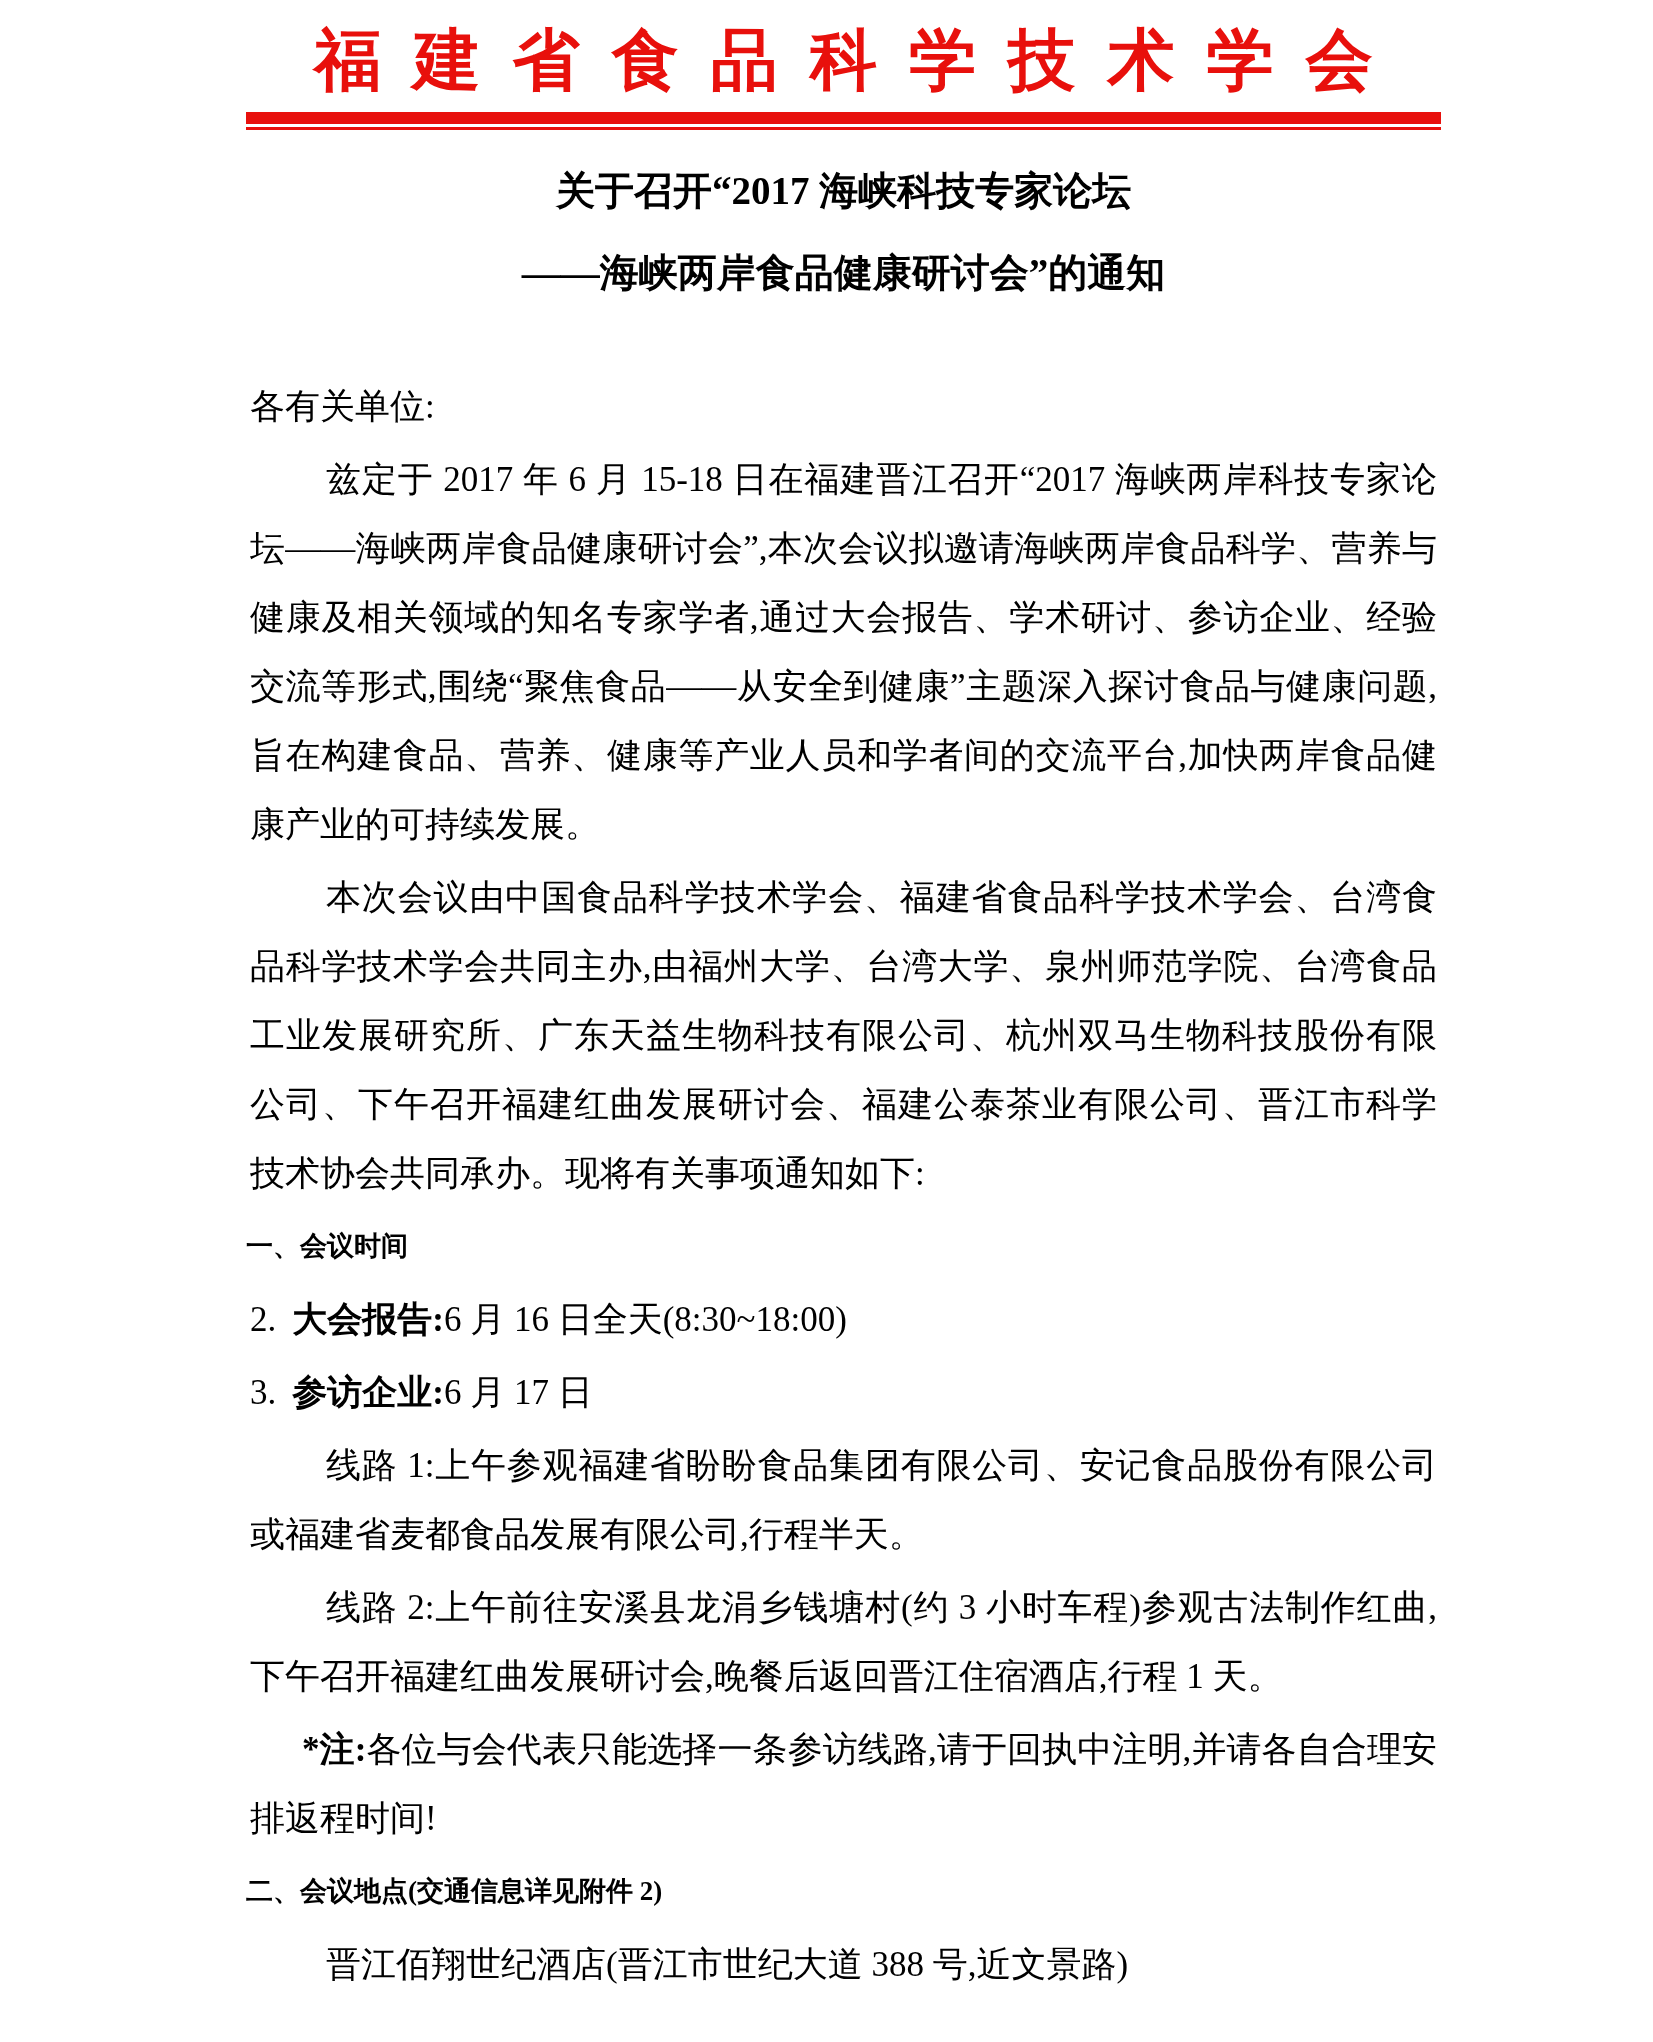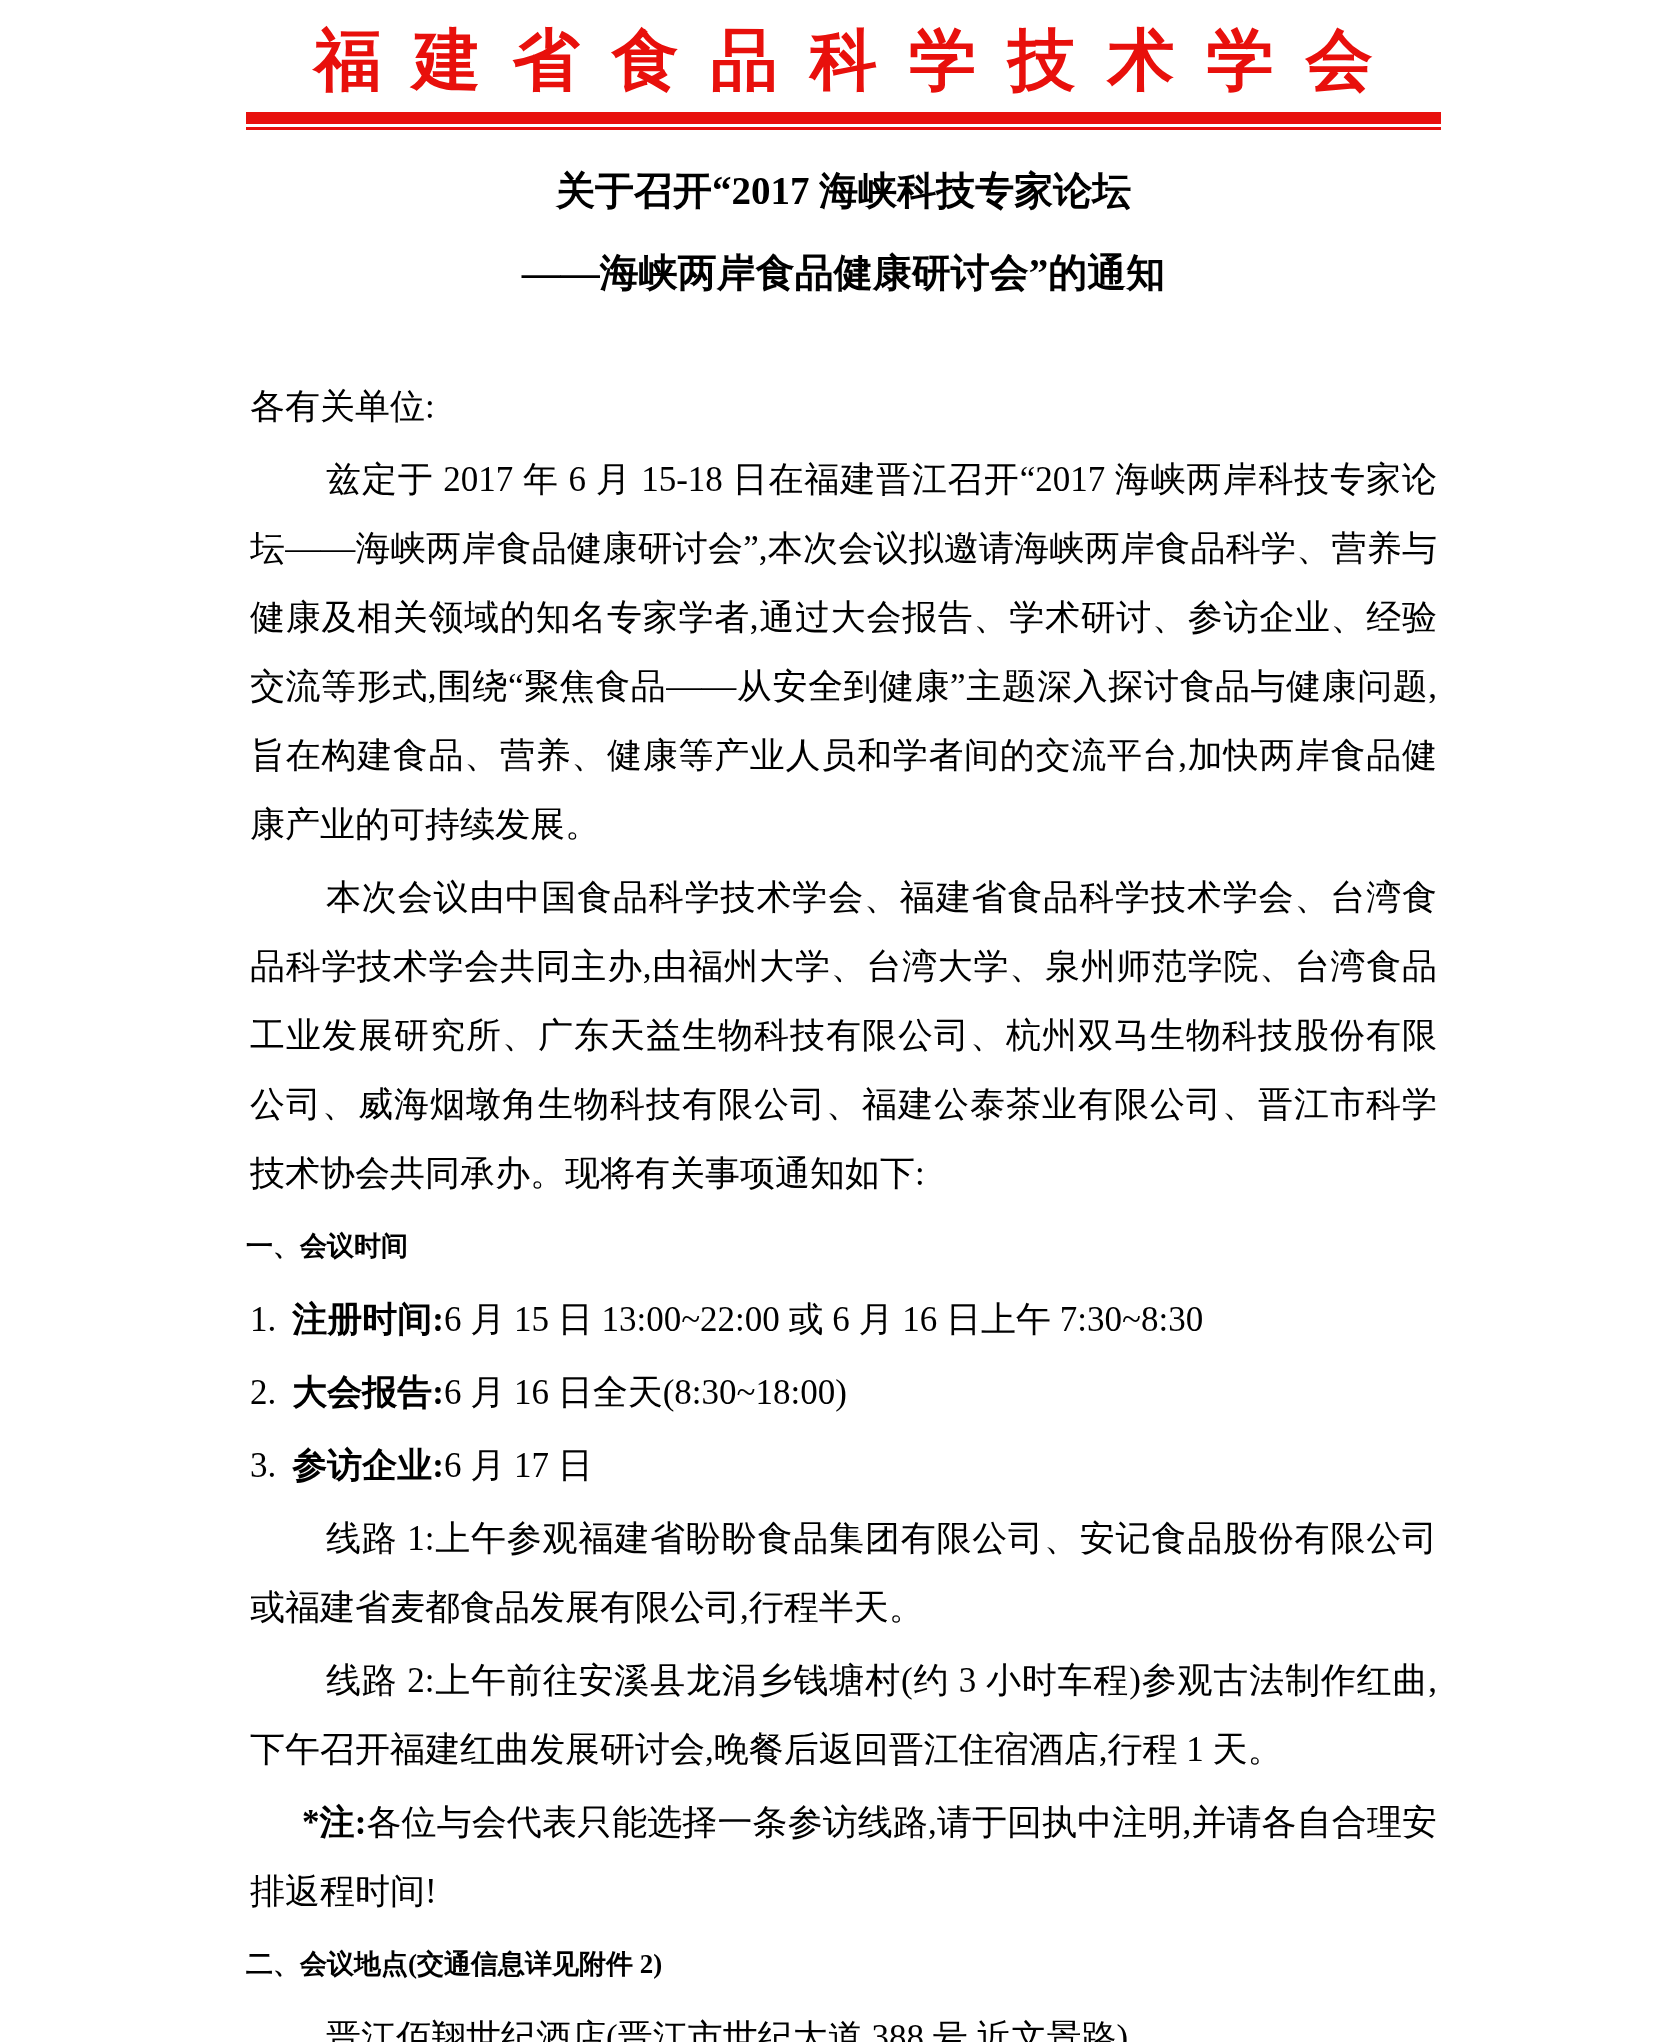--- a/index.html
+++ b/index.html
@@ -79,25 +79,24 @@
     <div class="title-line">关于召开“2017 海峡科技专家论坛</div>
     <div class="title-line">——海峡两岸食品健康研讨会”的通知</div>
   </div>
 
   <main class="body-block">
 
     <p class="para">各有关单位:</p>
 
     <p class="para indent">兹定于 2017 年 6 月 15-18 日在福建晋江召开“2017 海峡两岸科技专家论坛——海峡两岸食品健康研讨会”,本次会议拟邀请海峡两岸食品科学、营养与健康及相关领域的知名专家学者,通过大会报告、学术研讨、参访企业、经验交流等形式,围绕“聚焦食品——从安全到健康”主题深入探讨食品与健康问题,旨在构建食品、营养、健康等产业人员和学者间的交流平台,加快两岸食品健康产业的可持续发展。</p>
 
-    <p class="para indent">本次会议由中国食品科学技术学会、福建省食品科学技术学会、台湾食品科学技术学会共同主办,由福州大学、台湾大学、泉州师范学院、台湾食品工业发展研究所、广东天益生物科技有限公司、杭州双马生物科技股份有限公司、威海烟墩角生物科技有限公司、福建公泰茶业有限公司、晋江市科学技术协会共同承办。现将有关事项通知如下:</p>
+    <p class="para indent">本次会议由中国食品科学技术学会、福建省食品科学技术学会、台湾食品科学技术学会共同主办,由福州大学、台湾大学、泉州师范学院、台湾食品工业发展研究所、广东天益生物科技有限公司、杭州双马生物科技股份有限公司、下午召开福建红曲发展研讨会、福建公泰茶业有限公司、晋江市科学技术协会共同承办。现将有关事项通知如下:</p>
 
     <h2 class="section-heading">一、会议时间</h2>
 
-    <p class="para"><span class="item-num">1.</span><span class="bold">注册时间:</span><span>6 月 15 日 13:00~22:00 或 6 月 16 日上午 7:30~8:30</span></p>
 
     <p class="para"><span class="item-num">2.</span><span class="bold">大会报告:</span><span>6 月 16 日全天(8:30~18:00)</span></p>
 
     <p class="para"><span class="item-num">3.</span><span class="bold">参访企业:</span><span>6 月 17 日</span></p>
 
     <p class="para indent">线路 1:上午参观福建省盼盼食品集团有限公司、安记食品股份有限公司或福建省麦都食品发展有限公司,行程半天。</p>
 
     <p class="para indent">线路 2:上午前往安溪县龙涓乡钱塘村(约 3 小时车程)参观古法制作红曲,下午召开福建红曲发展研讨会,晚餐后返回晋江住宿酒店,行程 1 天。</p>
 
     <p class="para note-indent"><span class="bold">*注:</span><span>各位与会代表只能选择一条参访线路,请于回执中注明,并请各自合理安排返程时间!</span></p>

